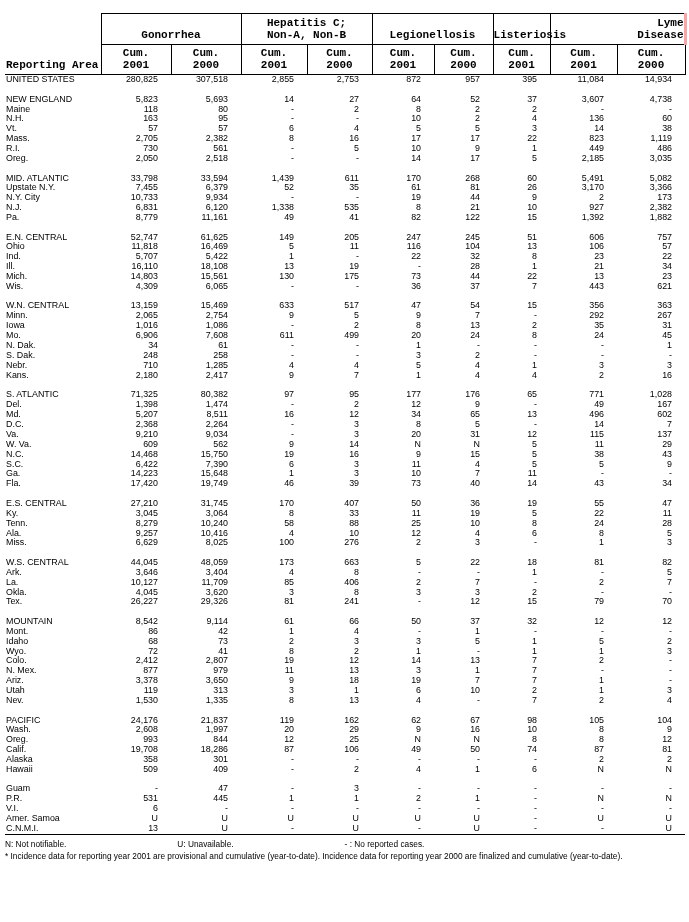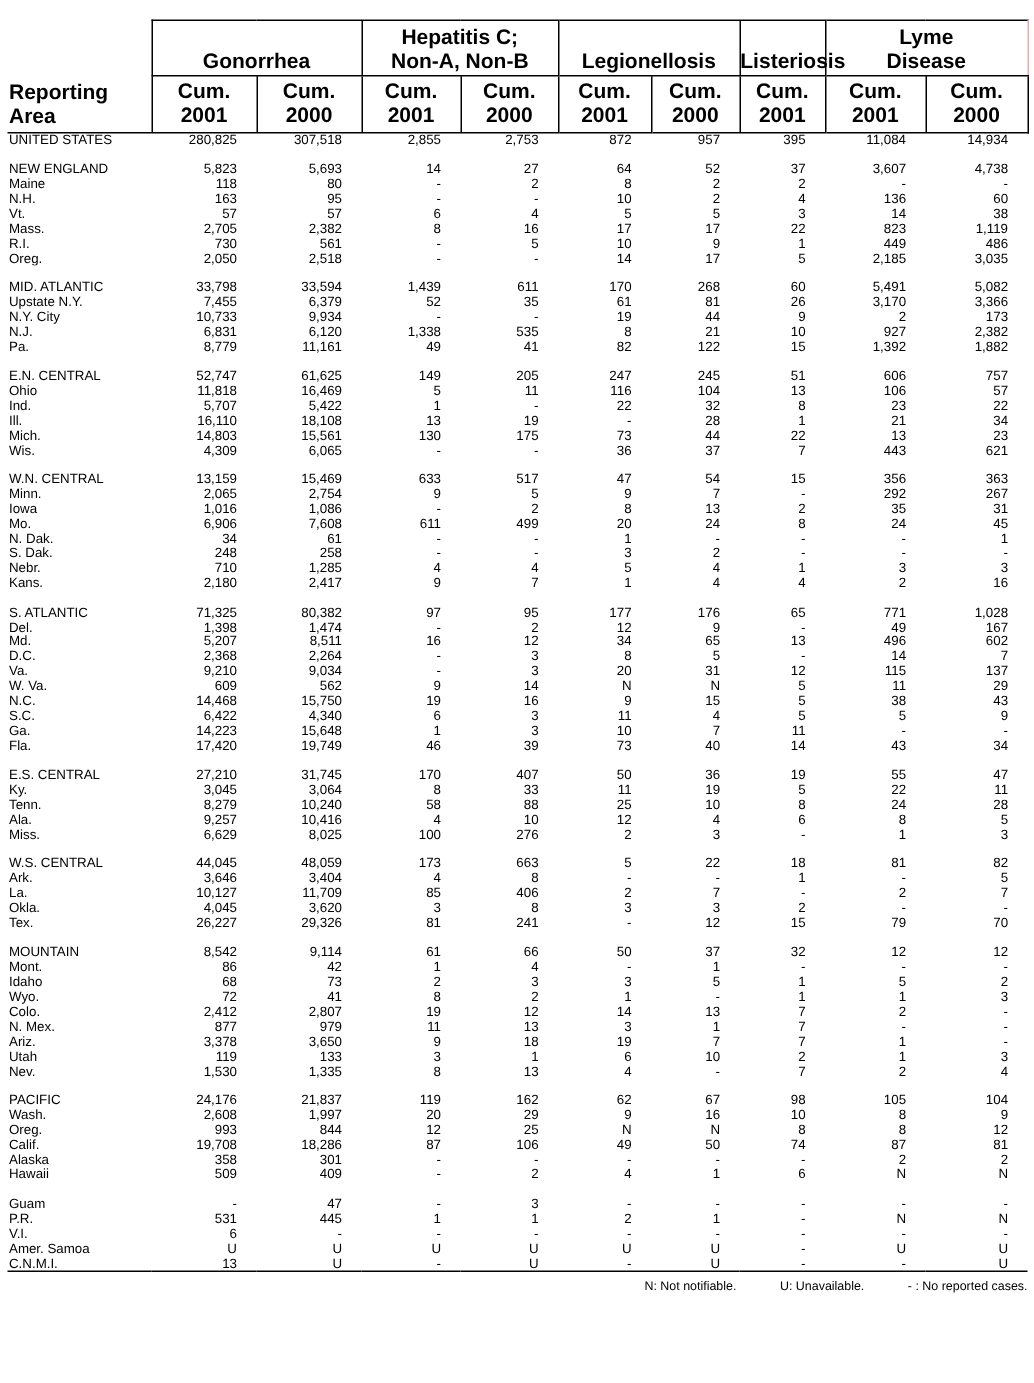--- a/index.html
+++ b/index.html
@@ -20,33 +20,34 @@
     margin-bottom: 7px;
     letter-spacing: 0px;
   }
   table {
     width: 680px;
     border-collapse: collapse;
     table-layout: fixed;
   }
   thead th {
     font-weight: bold;
-    font-size: 14px;
+    font-size: 11px;
+    font-family: Liberation Mono, monospace;
   }
   th.group {
     border-top: 1px solid #000;
     border-left: 1px solid #000;
     border-bottom: 1px solid #000;
     text-align: center;
     vertical-align: bottom;
     white-space: pre-line;
     line-height: 1.12;
     padding: 3px 0 2px;
   }
-  th.group-last { border-right: 1px solid #fca5a5; }
+  th.group-last { border-right: 3px solid #fca5a5; text-align: right; }
   th.sub {
     border-left: 1px solid #000;
     border-bottom: 1px solid #000;
     vertical-align: bottom;
     white-space: pre-line;
     line-height: 1.12;
     padding: 2px 0 3px;
   }
   th.sub-last { border-right: 1px solid #000; }
   th.stub-th {
@@ -64,21 +65,21 @@
   }
   td.area { text-align: left; padding-left: 1px; white-space: nowrap; overflow: hidden; }
   td.num  { text-align: right; padding-right: 13px; white-space: nowrap; }
   tr.spacer td { height: 9.5px; line-height: 9.5px; }
   tbody tr.lastrow td { border-bottom: 1px solid #000; }
   .footnotes {
     margin-top: 4px;
     font-size: 8.3px;
     line-height: 1.3;
   }
-  .fn-legend { display: flex; gap: 29px; margin-bottom: 1px; justify-content: flex-end; }
+  .fn-legend { display: flex; gap: 111px; margin-bottom: 1px; }
   .fn-note { padding-left: 12px; text-indent: -12px; width: 672px; }
 </style>
 </head>
 <body>
 
 <div class="title">
 </div>
 
 <table>
   <colgroup>
@@ -545,21 +546,21 @@
         <td class="num">16</td>
         <td class="num">9</td>
         <td class="num">15</td>
         <td class="num">5</td>
         <td class="num">38</td>
         <td class="num">43</td>
       </tr>
       <tr>
         <td class="area">S.C.</td>
         <td class="num">6,422</td>
-        <td class="num">4,340</td>
+        <td class="num">7,390</td>
         <td class="num">6</td>
         <td class="num">3</td>
         <td class="num">11</td>
         <td class="num">4</td>
         <td class="num">5</td>
         <td class="num">5</td>
         <td class="num">9</td>
       </tr>
       <tr>
         <td class="area">Ga.</td>
@@ -794,21 +795,21 @@
         <td class="num">18</td>
         <td class="num">19</td>
         <td class="num">7</td>
         <td class="num">7</td>
         <td class="num">1</td>
         <td class="num">-</td>
       </tr>
       <tr>
         <td class="area">Utah</td>
         <td class="num">119</td>
-        <td class="num">133</td>
+        <td class="num">313</td>
         <td class="num">3</td>
         <td class="num">1</td>
         <td class="num">6</td>
         <td class="num">10</td>
         <td class="num">2</td>
         <td class="num">1</td>
         <td class="num">3</td>
       </tr>
       <tr>
         <td class="area">Nev.</td>
@@ -962,13 +963,14 @@
       </tr>
     </tbody>
 </table>
 
 <div class="footnotes">
   <div class="fn-legend">
     <span>N: Not notifiable.</span>
     <span>U: Unavailable.</span>
     <span>- : No reported cases.</span>
   </div>
+  <div class="fn-note">* Incidence data for reporting year 2001 are provisional and cumulative (year-to-date). Incidence data for reporting year 2000 are finalized and cumulative (year-to-date).</div>
 </div>
 
 </body></html>

